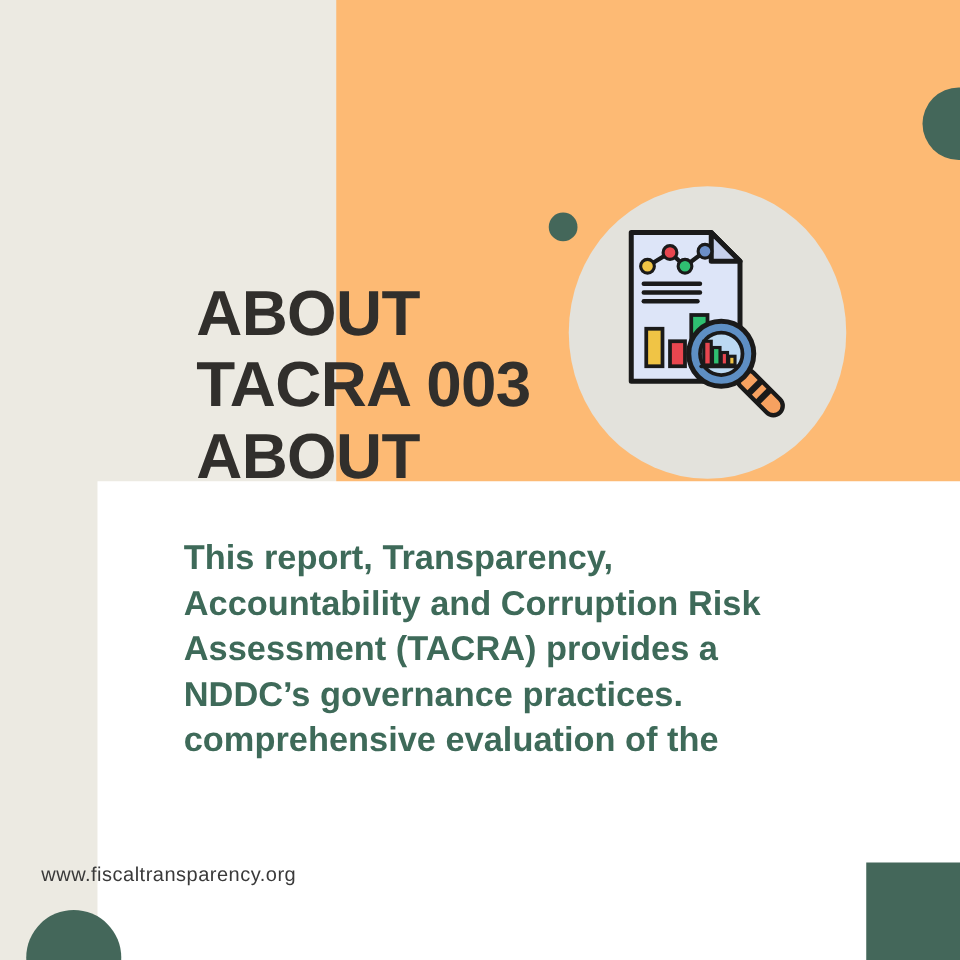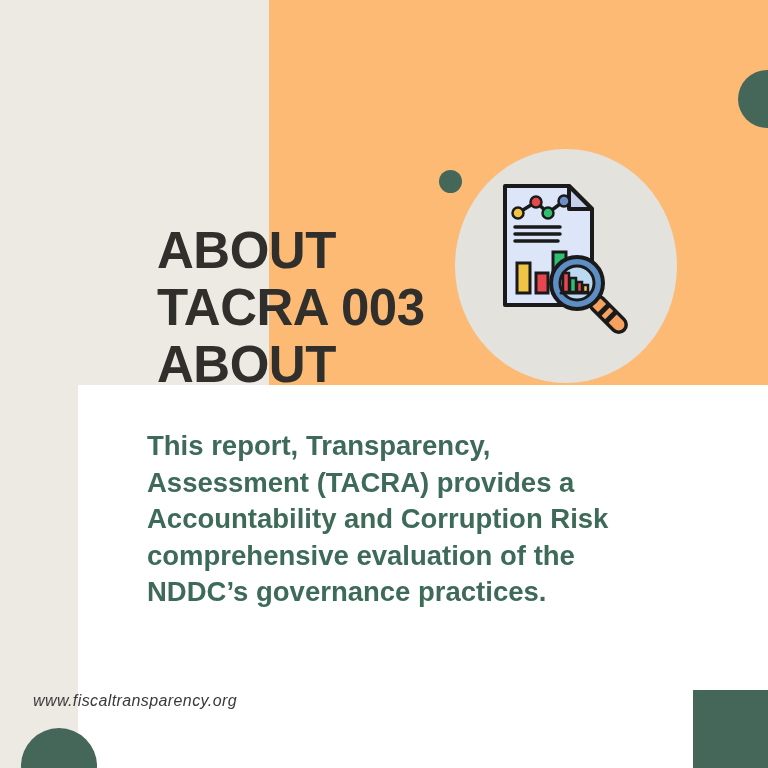--- a/index.html
+++ b/index.html
@@ -80,21 +80,21 @@
   </svg>
 
   <div class="abs title-block" style="color: rgb(49, 47, 44);">
     <div>ABOUT</div>
     <div>TACRA 003</div>
     <div>ABOUT</div>
   </div>
 
   <div class="abs body-block" style="color: rgb(62, 106, 89);">
     <div>This report, Transparency,</div>
+    <div>Accountability and Corruption Risk</div>
     <div>Assessment (TACRA) provides a</div>
-    <div>Accountability and Corruption Risk</div>
+    <div>NDDC’s governance practices.</div>
     <div>comprehensive evaluation of the</div>
-    <div>NDDC’s governance practices.</div>
   </div>
 
-  <div class="abs footer-url" style="color: rgb(58, 58, 58); font-style: italic;">www.fiscaltransparency.org</div>
+  <div class="abs footer-url" style="color: rgb(58, 58, 58);">www.fiscaltransparency.org</div>
 
 </div>
 
 </body></html>

